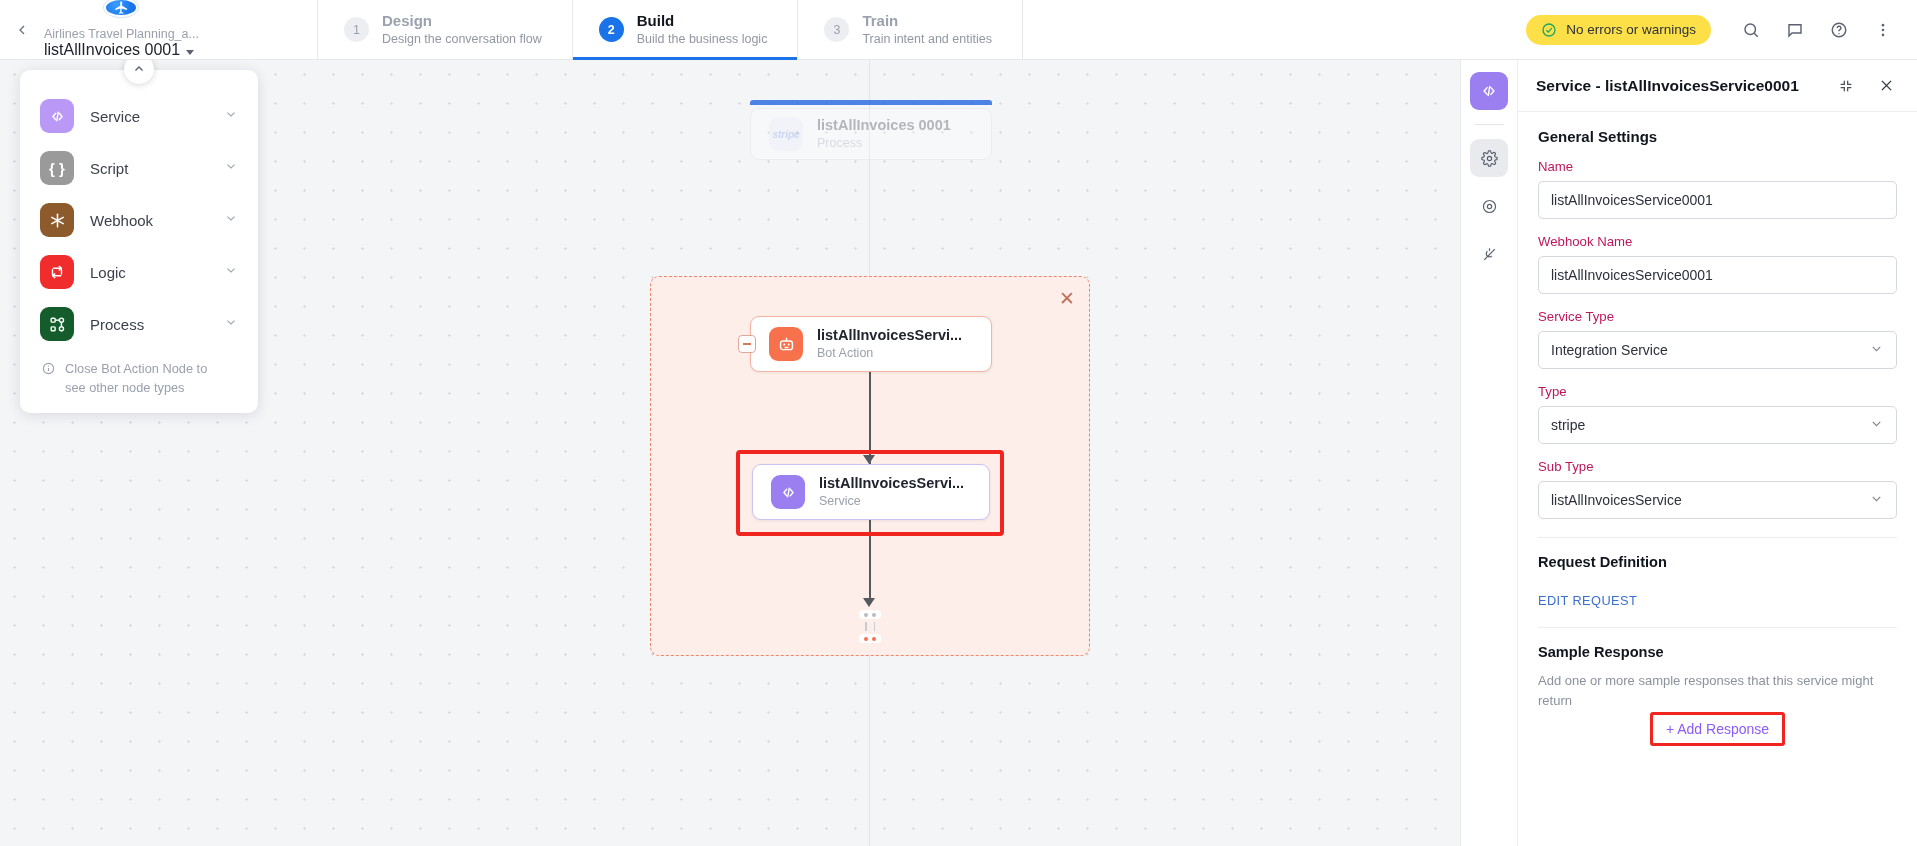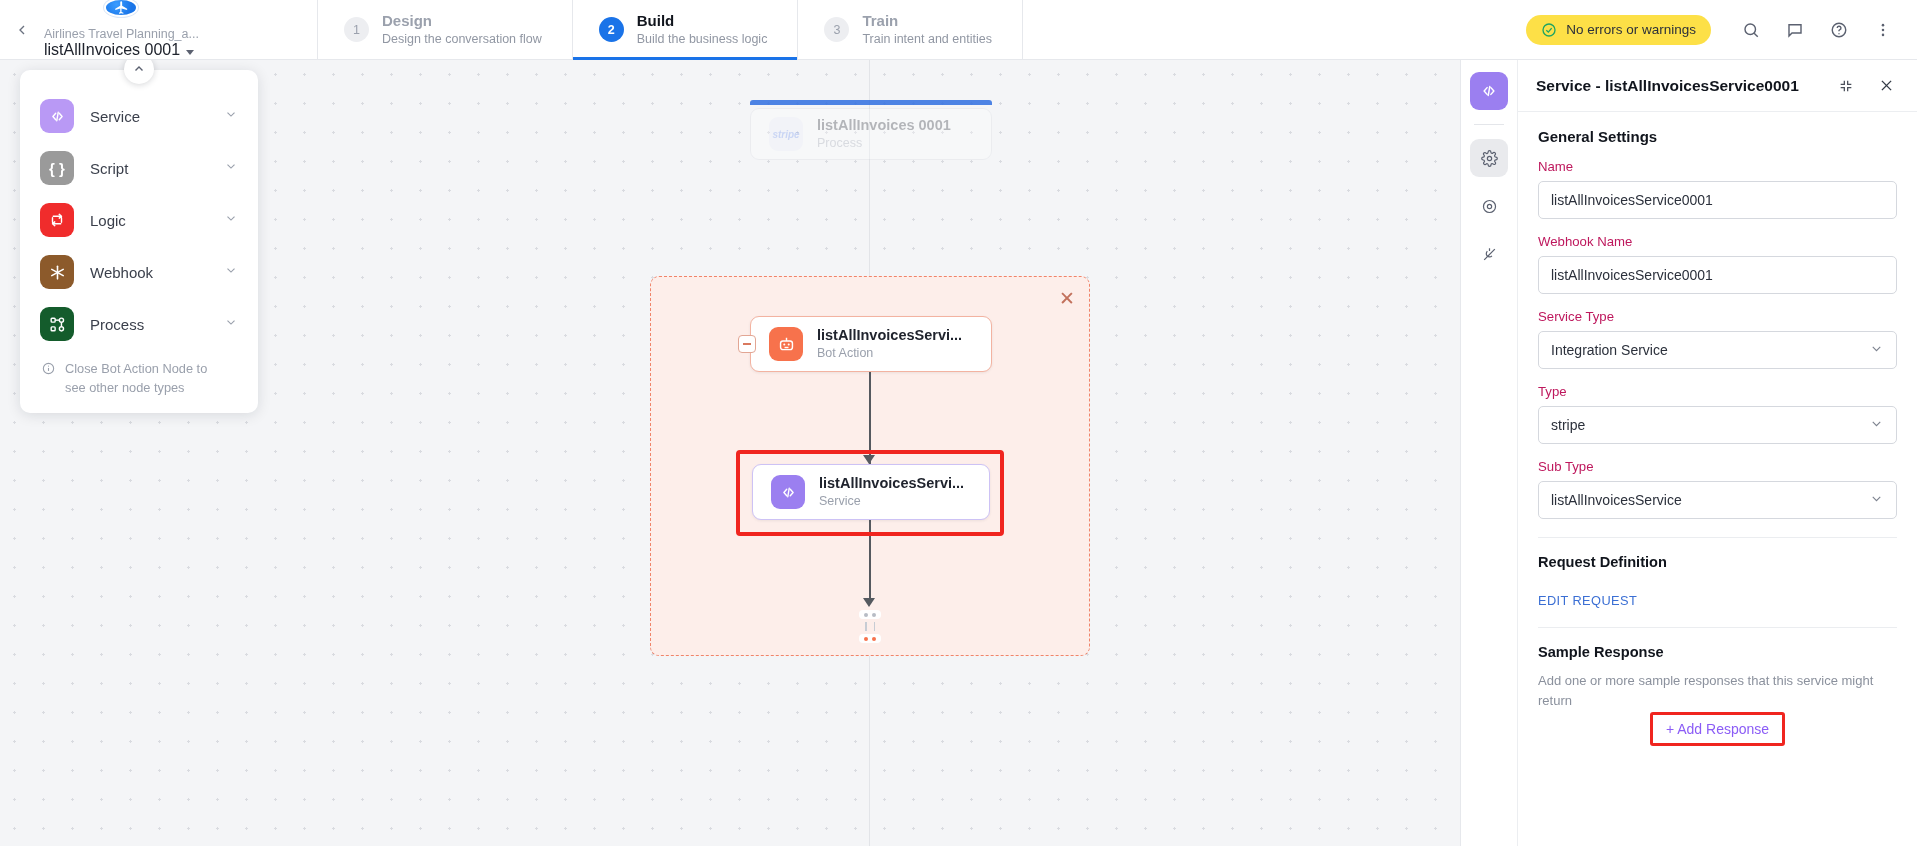--- a/index.html
+++ b/index.html
@@ -378,44 +378,44 @@
       <div class="pal-item">
         <div class="pal-ico" style="background:#9a9a9a;font-size:15px">{ }</div>
         <div class="pal-label">Script</div>
         <span class="pal-chev">
           <svg width="14" height="14" viewBox="0 0 24 24" fill="none" stroke="currentColor" stroke-width="2">
             <polyline points="6 9.5 12 15.5 18 9.5"></polyline>
             </svg></span>
       </div>
 
       <div class="pal-item">
+        <div class="pal-ico" style="background:#8c5a2b">
+          <svg width="19" height="19" viewBox="0 0 24 24" stroke="#fff" stroke-width="2" stroke-linecap="round">
+            <line x1="12" y1="4" x2="12" y2="20"></line>
+              <line x1="4.8" y1="8" x2="19.2" y2="16"></line>
+            <line x1="4.8" y1="16" x2="19.2" y2="8"></line>
+            </svg>
+        </div>
+        <div class="pal-label">Webhook</div>
+        <span class="pal-chev">
+          <svg width="14" height="14" viewBox="0 0 24 24" fill="none" stroke="currentColor" stroke-width="2">
+            <polyline points="6 9.5 12 15.5 18 9.5"></polyline>
+            </svg></span>
+      </div>
+
+      <div class="pal-item">
         <div class="pal-ico" style="background:#f02c2c">
           <svg width="18" height="18" viewBox="0 0 24 24" fill="none" stroke="#fff" stroke-width="1.9" stroke-linecap="round" stroke-linejoin="round">
             <path d="M7 7h8a3 3 0 0 1 3 3v5"></path>
               <polyline points="15 4.5 18 7 15 9.5"></polyline>
             <path d="M17 17H9a3 3 0 0 1-3-3V9"></path>
               <polyline points="9 14.5 6 17 9 19.5"></polyline>
             </svg>
         </div>
         <div class="pal-label">Logic</div>
-        <span class="pal-chev">
-          <svg width="14" height="14" viewBox="0 0 24 24" fill="none" stroke="currentColor" stroke-width="2">
-            <polyline points="6 9.5 12 15.5 18 9.5"></polyline>
-            </svg></span>
-      </div>
-
-      <div class="pal-item">
-        <div class="pal-ico" style="background:#8c5a2b">
-          <svg width="19" height="19" viewBox="0 0 24 24" stroke="#fff" stroke-width="2" stroke-linecap="round">
-            <line x1="12" y1="4" x2="12" y2="20"></line>
-              <line x1="4.8" y1="8" x2="19.2" y2="16"></line>
-            <line x1="4.8" y1="16" x2="19.2" y2="8"></line>
-            </svg>
-        </div>
-        <div class="pal-label">Webhook</div>
         <span class="pal-chev">
           <svg width="14" height="14" viewBox="0 0 24 24" fill="none" stroke="currentColor" stroke-width="2">
             <polyline points="6 9.5 12 15.5 18 9.5"></polyline>
             </svg></span>
       </div>
 
       <div class="pal-item">
         <div class="pal-ico" style="background:#145c2c">
           <svg width="19" height="19" viewBox="0 0 24 24" fill="none" stroke="#fff" stroke-width="1.8">
             <rect x="4" y="4" width="5" height="5" rx="1"></rect>

